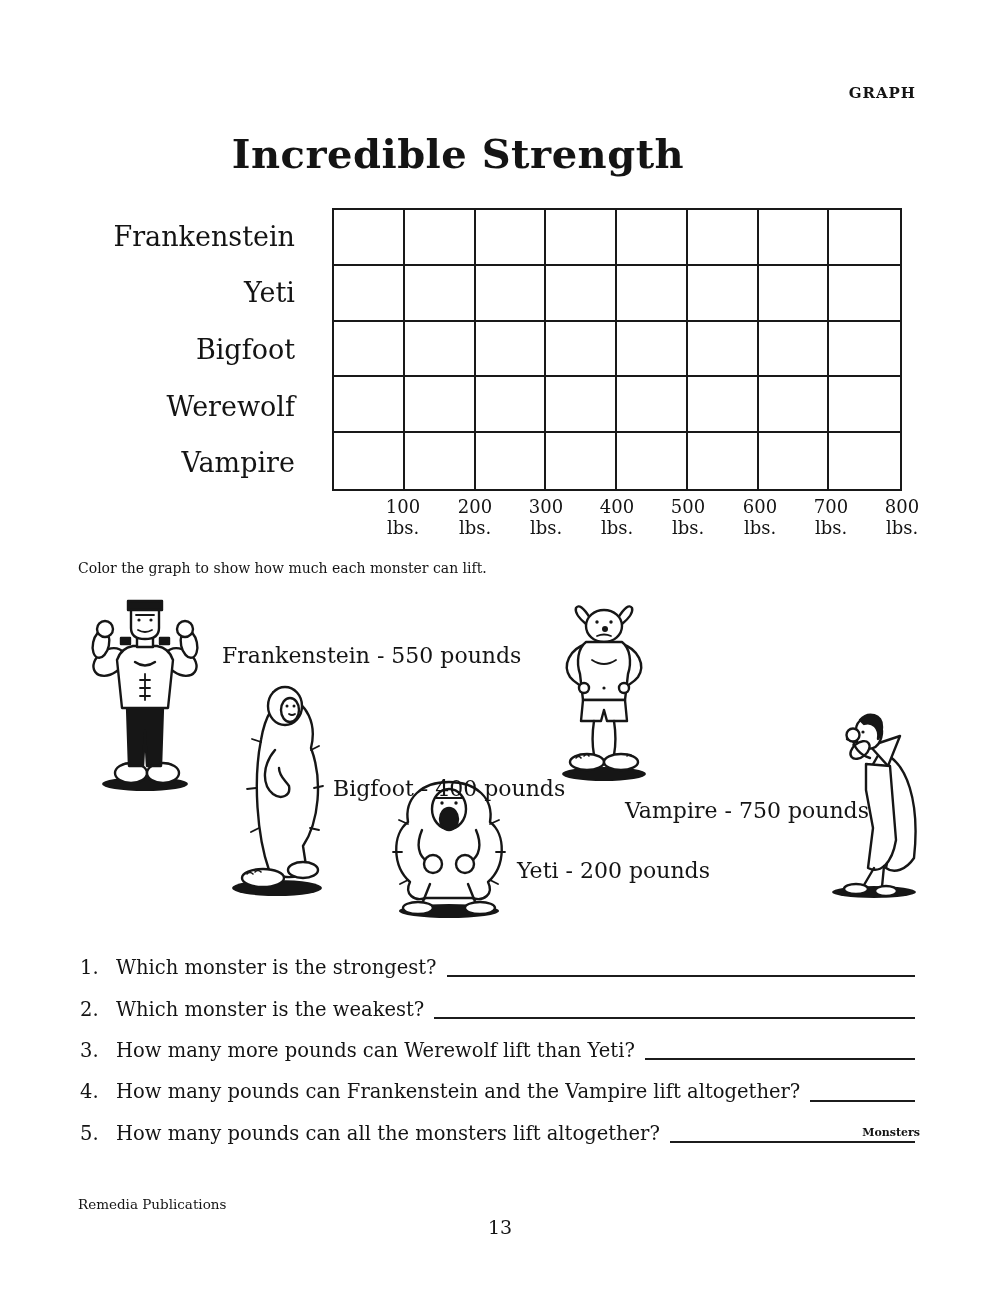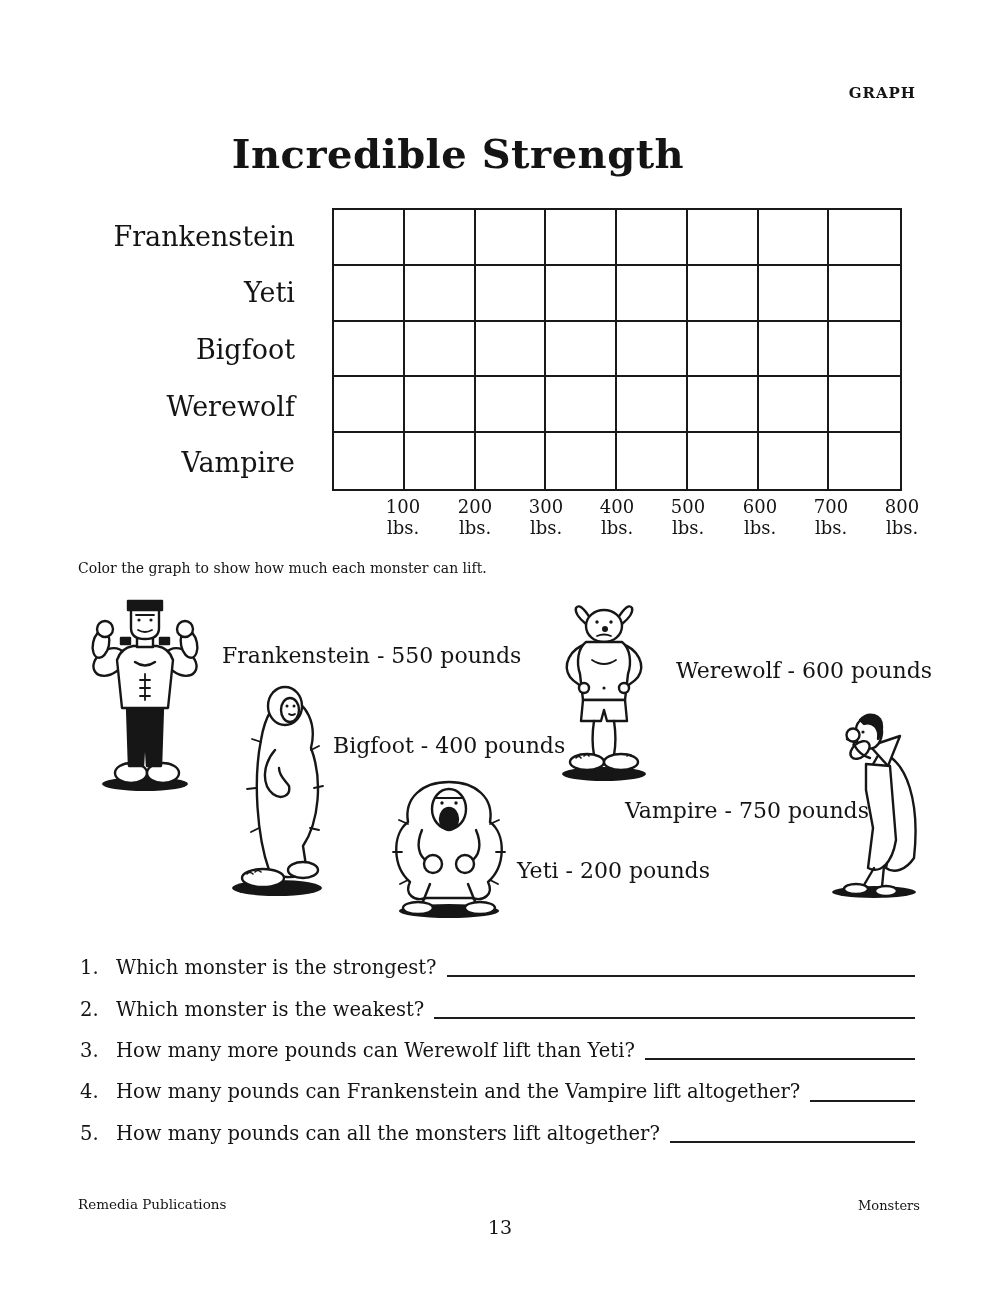--- a/index.html
+++ b/index.html
@@ -34,21 +34,21 @@
   .fig svg{display:block;}
   
   .questions{position:absolute;left:80px;top:947px;width:835px;}
   .q-row{height:41.4px;display:flex;align-items:center;font-size:19.5px;}
   .q-num{width:36px;flex:0 0 36px;}
   .q-text{white-space:nowrap;padding-right:10px;}
   .q-line{flex:1;border-bottom:2px solid #1c1c1c;align-self:flex-end;margin-bottom:11px;min-width:60px;}
   
   .footer-left{position:absolute;left:78px;top:1196px;font-size:13.5px;}
   .footer-center{position:absolute;left:0;top:1190px;width:1000px;text-align:center;font-size:19px;margin-top:26px;}
-  .footer-right{position:absolute;right:80px;top:1198px;font-size:13px;}
+  .footer-right{position:absolute;right:80px;top:1126px;font-size:11px;font-weight:bold;}
 </style>
 </head>
 <body>
 
 <div class="page">
 
   <div class="corner-tag">GRAPH</div>
   <div class="title">Incredible Strength</div>
 
   <div class="row-label" style="top:208px">Frankenstein</div>
@@ -237,22 +237,21 @@
       <path d="M48,50 C38,47 31,39 31,30"></path>
       <circle cx="31" cy="27" r="6.5" fill="#fff"></circle>
       <path d="M44,56 L68,58 L74,132 C70,156 58,166 46,160 L51,120 L44,82 Z" fill="#fff"></path>
       <path d="M52,160 L42,177 M62,158 L60,179"></path>
       <ellipse cx="34" cy="181" rx="12" ry="5" fill="#fff"></ellipse>
       <ellipse cx="64" cy="183" rx="11" ry="5" fill="#fff"></ellipse>
     </svg>
   </div>
 
   <div class="m-label" style="left:222px;top:643px">Frankenstein - 550 pounds</div>
-  <div class="m-label" style="left:333px;top:733px">Bigfoot - 400 pounds</div>
-  <div class="m-label" style="left:676px;top:658px">Werewolf - 600 pounds</div>
+  <div class="m-label" style="left:333px;top:776px">Bigfoot - 400 pounds</div>
   <div class="m-label" style="left:625px;top:798px">Vampire - 750 pounds</div>
   <div class="m-label" style="left:517px;top:858px">Yeti - 200 pounds</div>
 
   <div class="questions">
     <div class="q-row">
       <span class="q-num">1.</span>
       <span class="q-text">Which monster is the strongest?</span>
       <span class="q-line"></span>
     </div>
     <div class="q-row">

